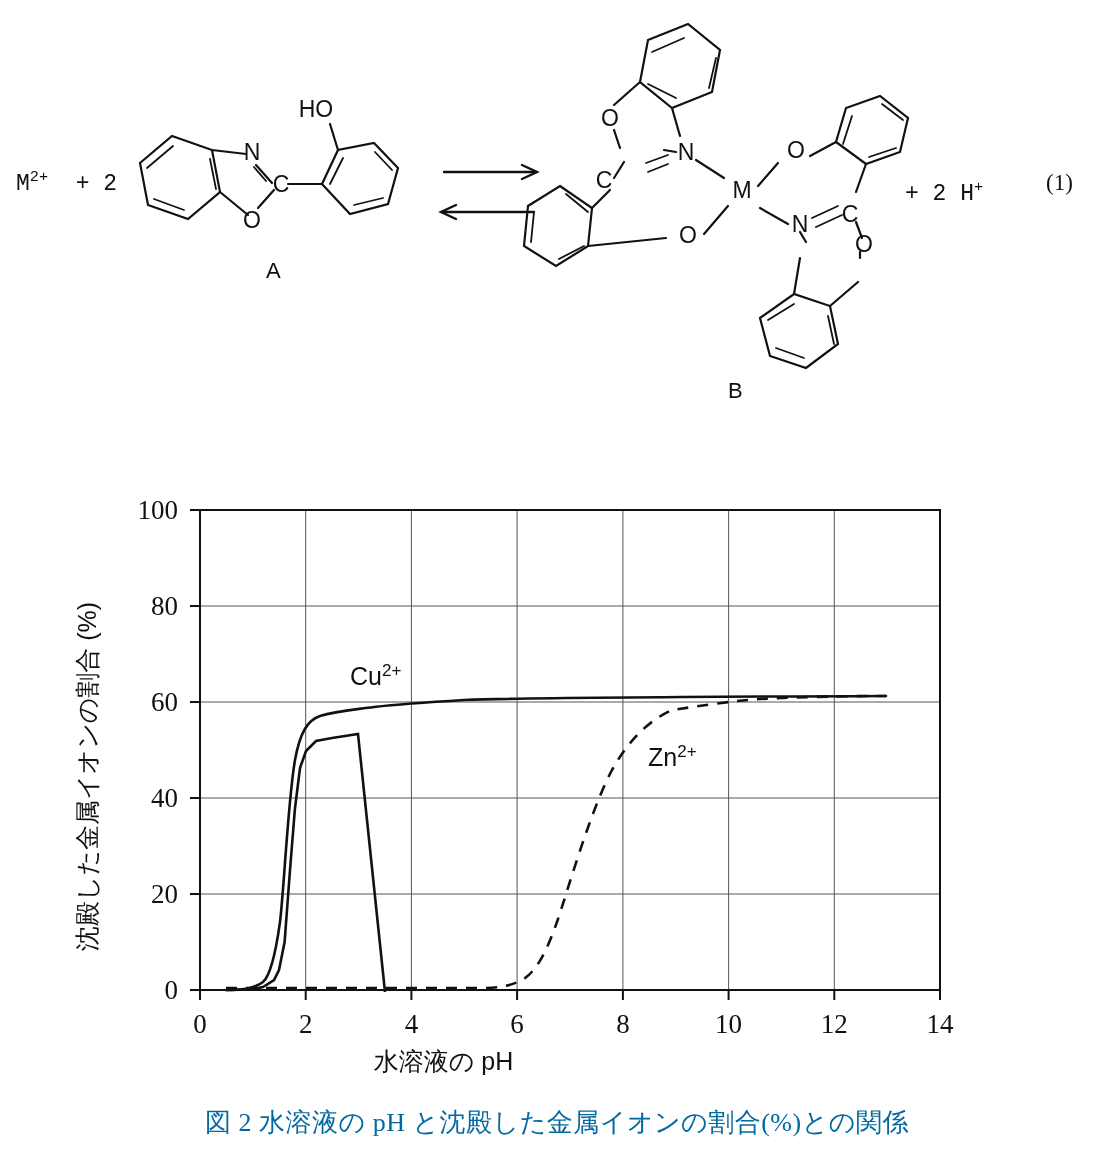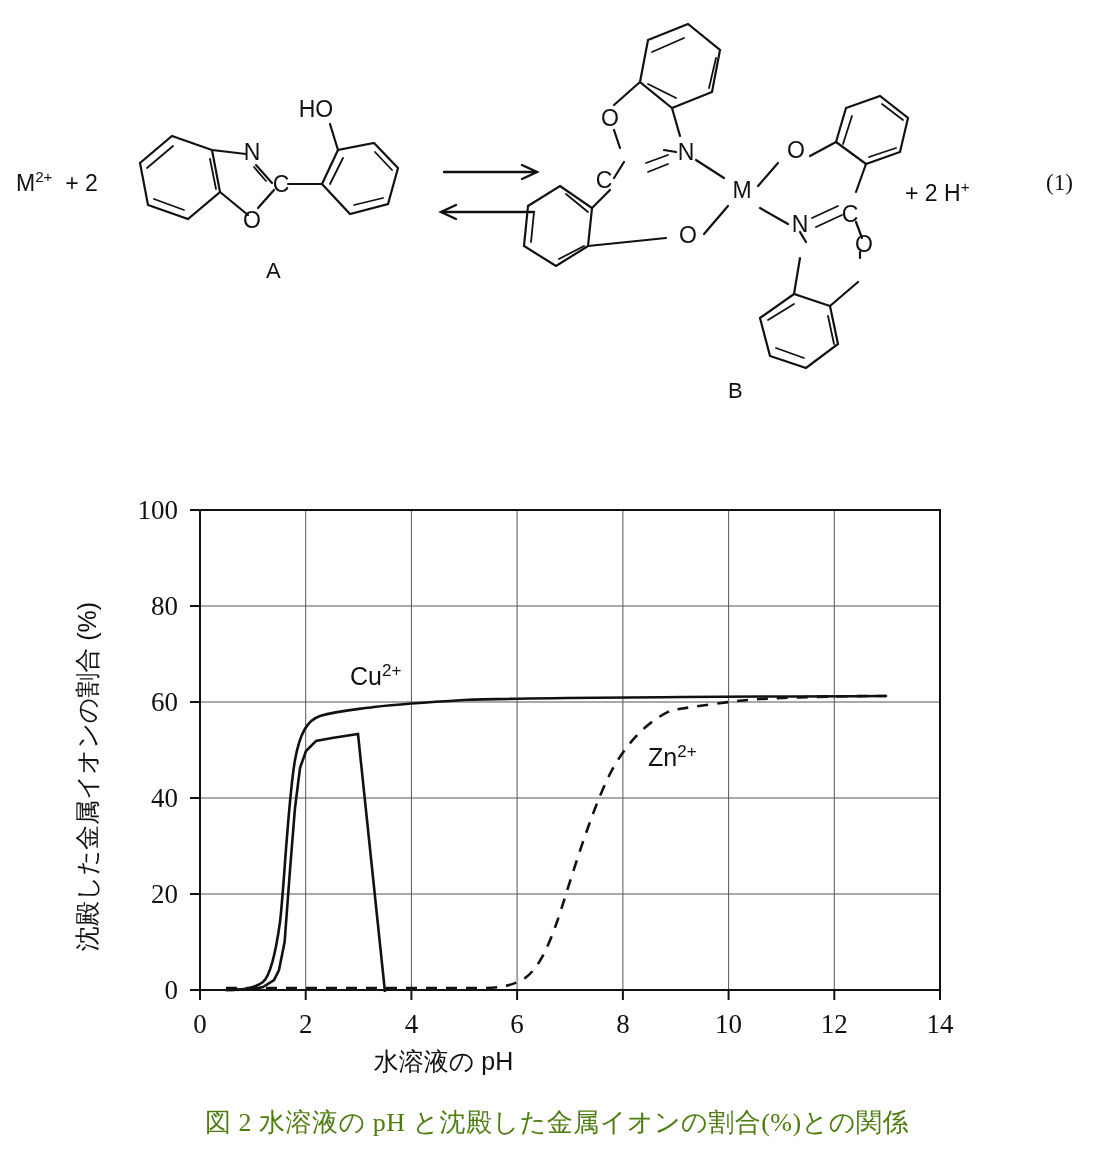--- a/index.html
+++ b/index.html
@@ -30,21 +30,21 @@
     position: absolute;
     font-family: "Liberation Sans", sans-serif;
     font-size: 22px;
     color: #111;
   }
   #label-A { left: 266px; top: 258px; }
   #label-B { left: 728px; top: 378px; }
 
   .eq-text {
     position: absolute;
-    font-family: Liberation Sans, sans-serif;
+    font-family: Liberation Mono, monospace;
     font-size: 23px;
     color: #111;
     white-space: nowrap;
   }
   #left-term { left: 16px; top: 168px; }
   #right-term { left: 905px; top: 178px; }
   #eq-number {
     position: absolute;
     left: 1046px;
     top: 170px;
@@ -84,21 +84,21 @@
     text-align: center;
   }
   #figure-caption {
     position: absolute;
     left: 0;
     top: 1105px;
     width: 1114px;
     text-align: center;
     font-family: "Liberation Serif", serif;
     font-size: 26px;
-    color: #4d7c0f;
+    color: #0369a1;
     letter-spacing: 0.5px;
   }
 </style>
 </head>
 <body>
 
 <div id="scheme">
   <svg width="1114" height="430" viewBox="0 0 1114 430">
     <g stroke="#111" stroke-width="2.2" fill="none" stroke-linecap="round">
 

